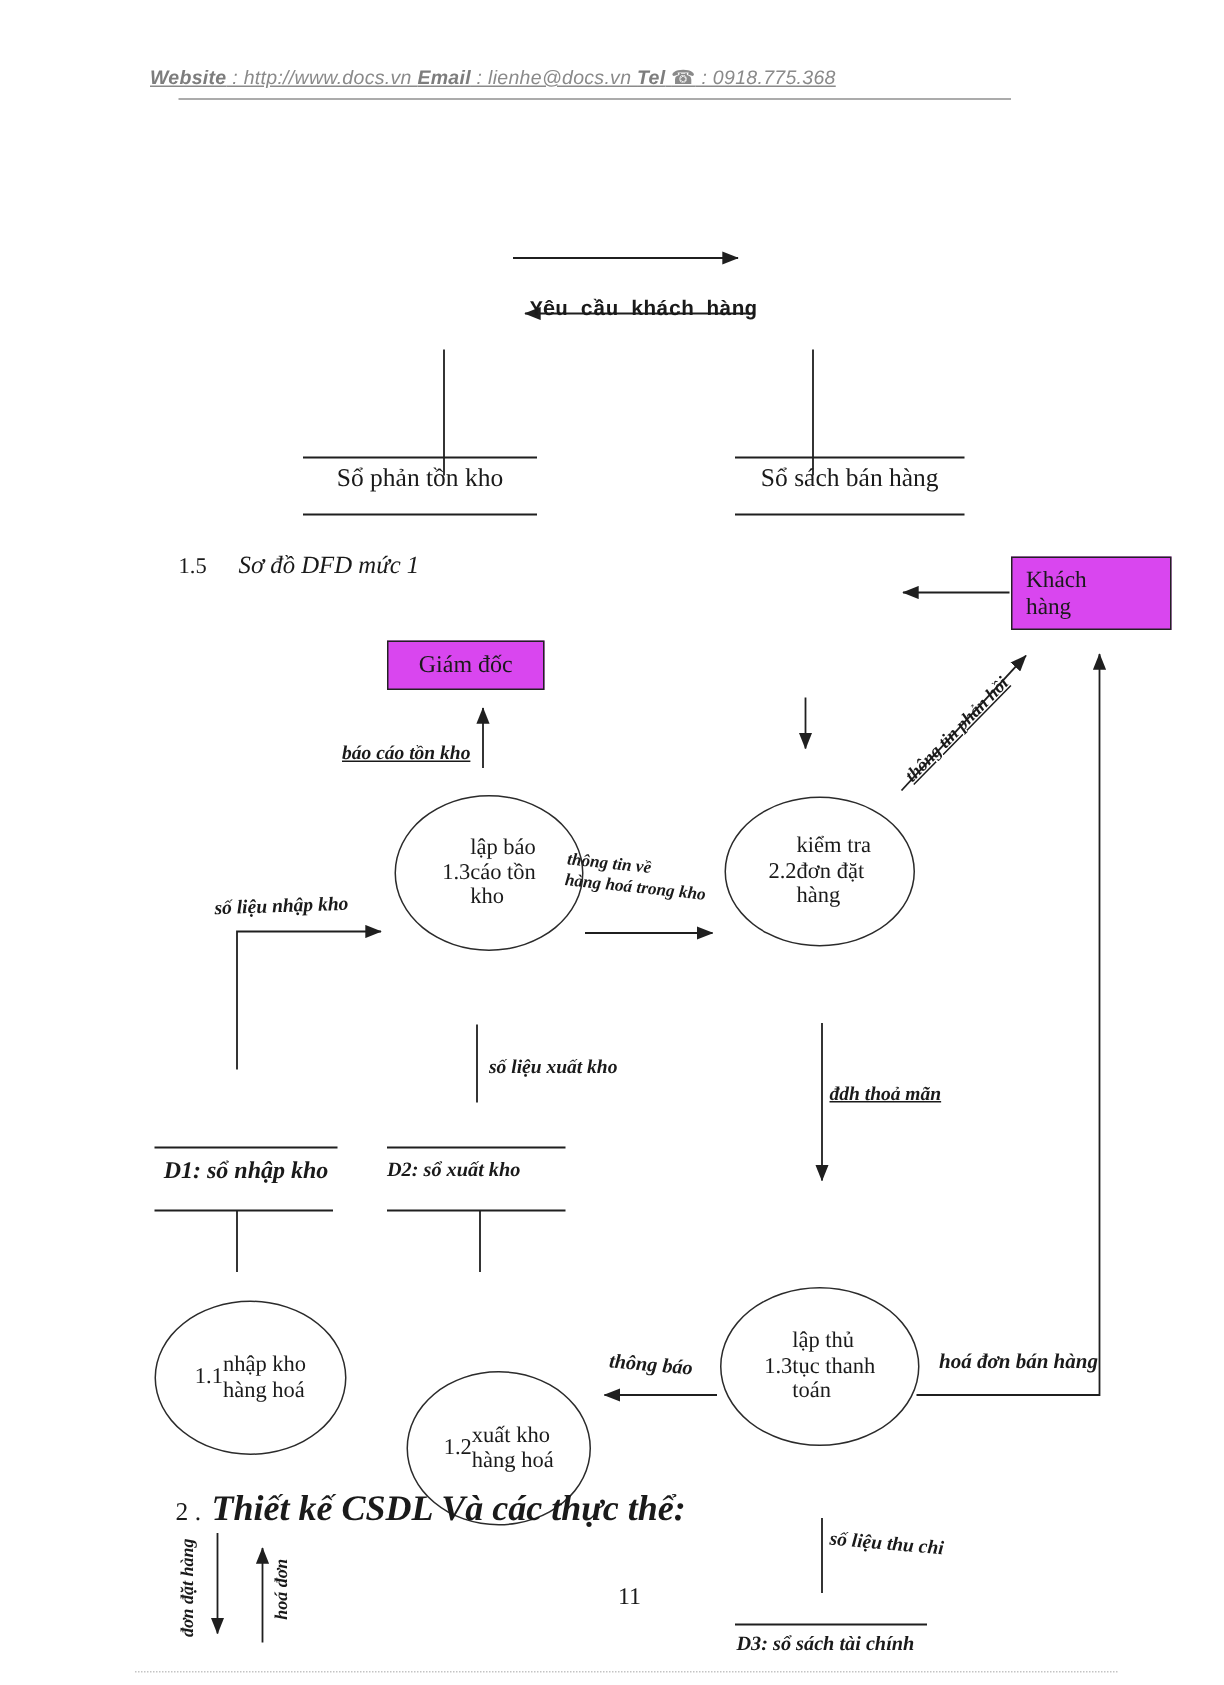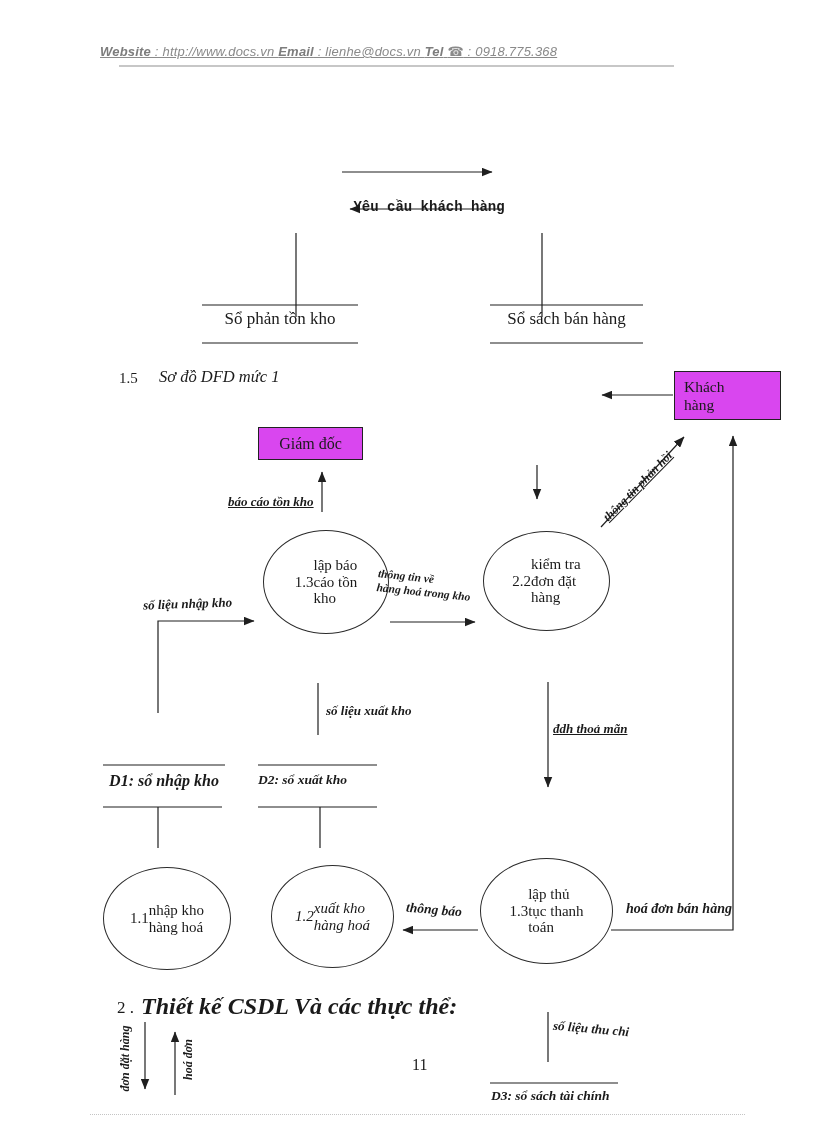--- a/index.html
+++ b/index.html
@@ -119,21 +119,21 @@
   <div class="lbl flow" style="left:104px;top:772px;width:120px;text-align:center;font-size:16px;">D1: sổ nhập kho</div>
   <div class="lbl flow" style="left:258px;top:772px;width:120px;text-align:left;font-size:13.5px;">D2: sổ xuất kho</div>
 
   <div class="ellipse" style="left:103px;top:867px;width:126px;height:101px;">
     <div class="einner">
       <div class="num">1.1</div>
       <div class="pre">nhập kho
 hàng hoá</div>
     </div>
   </div>
-  <div class="ellipse" style="left:271px;top:865px;width:121px;height:101px;font-style:italic;">
+  <div class="ellipse" style="left:271px;top:914px;width:121px;height:101px;">
     <div class="einner">
       <div class="num">1.2</div>
       <div class="pre">xuất kho
 hàng hoá</div>
     </div>
   </div>
   <div class="ellipse" style="left:480px;top:858px;width:131px;height:104px;">
     <div class="einner">
       <div class="num">1.3</div>
       <div class="pre">lập thủ

